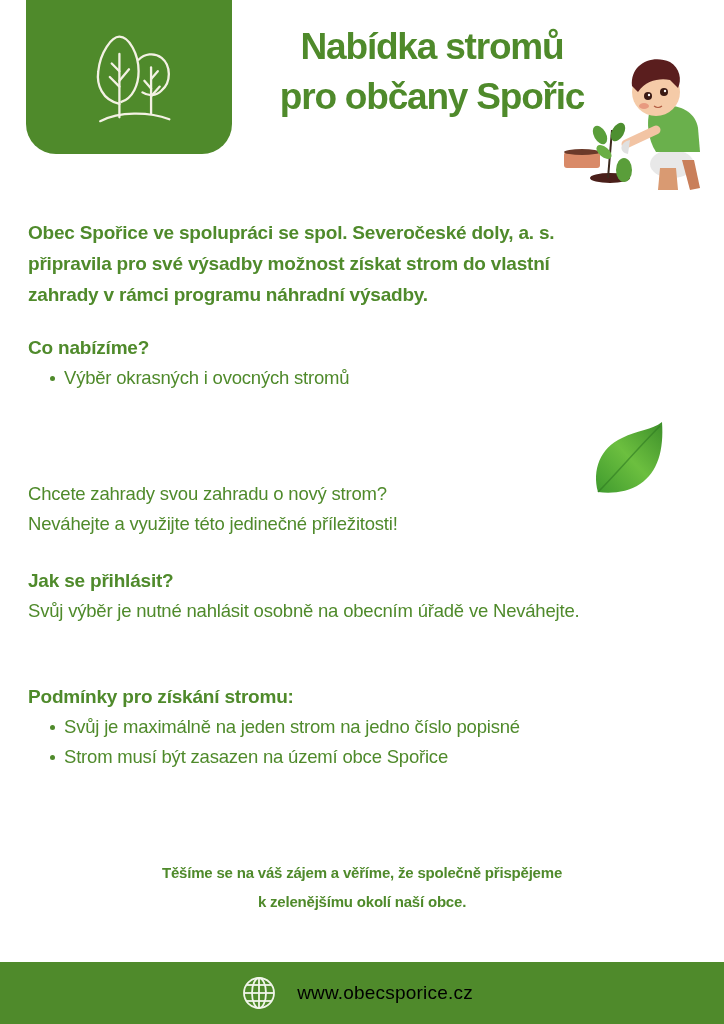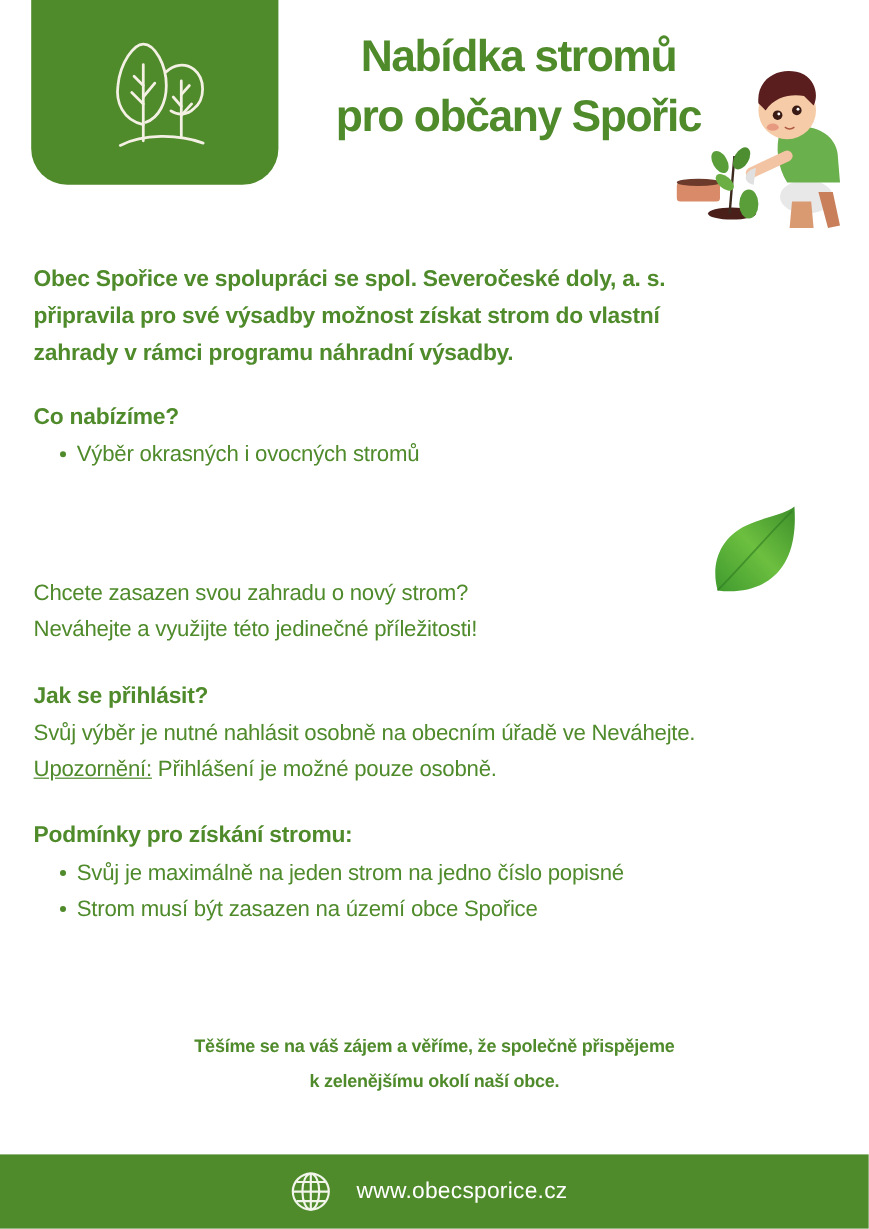--- a/index.html
+++ b/index.html
@@ -47,21 +47,21 @@
   .closing {
     position: absolute; left: 0; top: 858px; width: 724px; text-align: center;
     font-weight: bold; font-size: 15px; line-height: 29px; letter-spacing: -0.2px;
   }
   .footer {
     position: absolute; left: 0; top: 962px; width: 724px; height: 62px;
     background: #4f8a2b; display: flex; align-items: center; justify-content: center;
   }
   .footer-inner { display: flex; align-items: center; gap: 20px; margin-left: -10px; }
   .footer svg { width: 36px; height: 36px; }
-  .footer-url { color: #ffffff; font-size: 19px; letter-spacing: 0.2px; }
+  .footer-url { color: #000000; font-size: 19px; letter-spacing: 0.2px; }
 </style>
 </head>
 <body>
 
 <div class="logo-box">
   <svg viewBox="0 0 100 100" fill="none" stroke="#f4f1e4" stroke-width="2.4" stroke-linecap="round" stroke-linejoin="round">
     <path d="M40 78 C22 74 16 58 18 44 C20 24 32 8 40 8 C50 8 60 26 60 44 C60 58 54 72 42 76"></path>
     <path d="M60 32 C66 26 76 24 84 30 C94 38 94 56 84 64 C78 70 70 70 64 66"></path>
     <line x1="40" y1="26" x2="40" y2="92"></line>
     <line x1="40" y1="44" x2="32" y2="36"></line>
@@ -119,40 +119,39 @@
 </div>
 
 <div class="section" style="top:333px;">
   <div class="heading">Co nabízíme?</div>
   <ul class="bullets">
     <li>Výběr okrasných i ovocných stromů</li>
   </ul>
 </div>
 
 <div class="section" style="top:479px;">
-  <div class="para">Chcete zasazen svou zahradu o nový strom?</div>
+  <div class="para">Chcete zahrady svou zahradu o nový strom?</div>
   <div class="para">Neváhejte a využijte této jedinečné příležitosti!</div>
 </div>
 
 <svg class="leaf" viewBox="0 0 72 76">
   <defs>
     <linearGradient id="lg" x1="0" y1="1" x2="1" y2="0">
       <stop offset="0" stop-color="#3f9a2e"></stop>
       <stop offset="0.5" stop-color="#6cbf3f"></stop>
       <stop offset="1" stop-color="#3d8f2a"></stop>
     </linearGradient>
   </defs>
   <path d="M6 72 C0 50 8 28 30 18 C46 10 60 10 70 2 C72 30 66 52 48 64 C36 72 20 74 6 72 Z" fill="url(#lg)"></path>
   <path d="M6 72 C24 54 44 30 68 6" stroke="#2f7a22" stroke-width="1.5" fill="none" opacity="0.6"></path>
 </svg>
 
 <div class="section" style="top:566px;">
   <div class="heading">Jak se přihlásit?</div>
   <div class="para">Svůj výběr je nutné nahlásit osobně na obecním úřadě ve Neváhejte.</div>
-  <div class="para"><span class="underline">Upozornění:</span><span> Přihlášení je možné pouze osobně.</span></div>
 </div>
 
 <div class="section" style="top:682px;">
   <div class="heading">Podmínky pro získání stromu:</div>
   <ul class="bullets">
     <li>Svůj je maximálně na jeden strom na jedno číslo popisné</li>
     <li>Strom musí být zasazen na území obce Spořice</li>
   </ul>
 </div>
 

